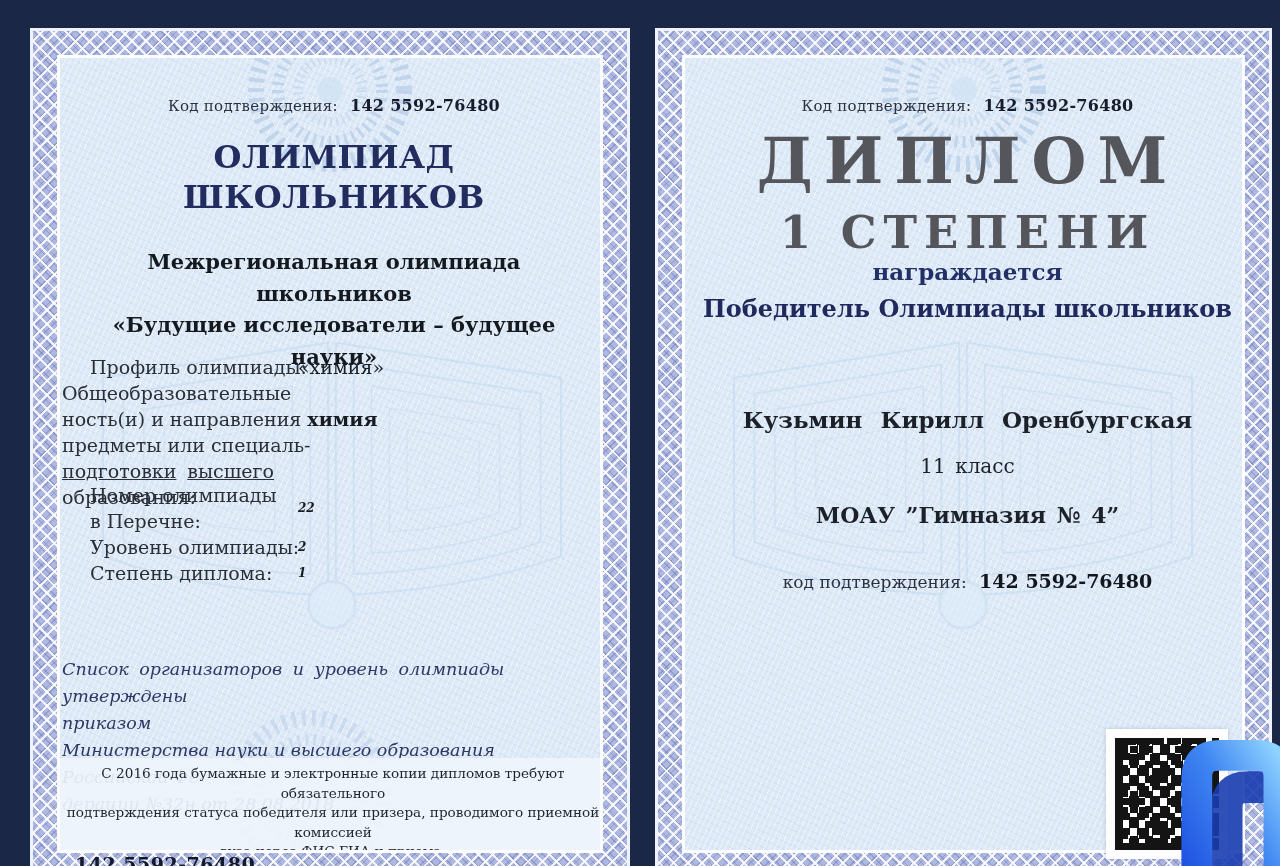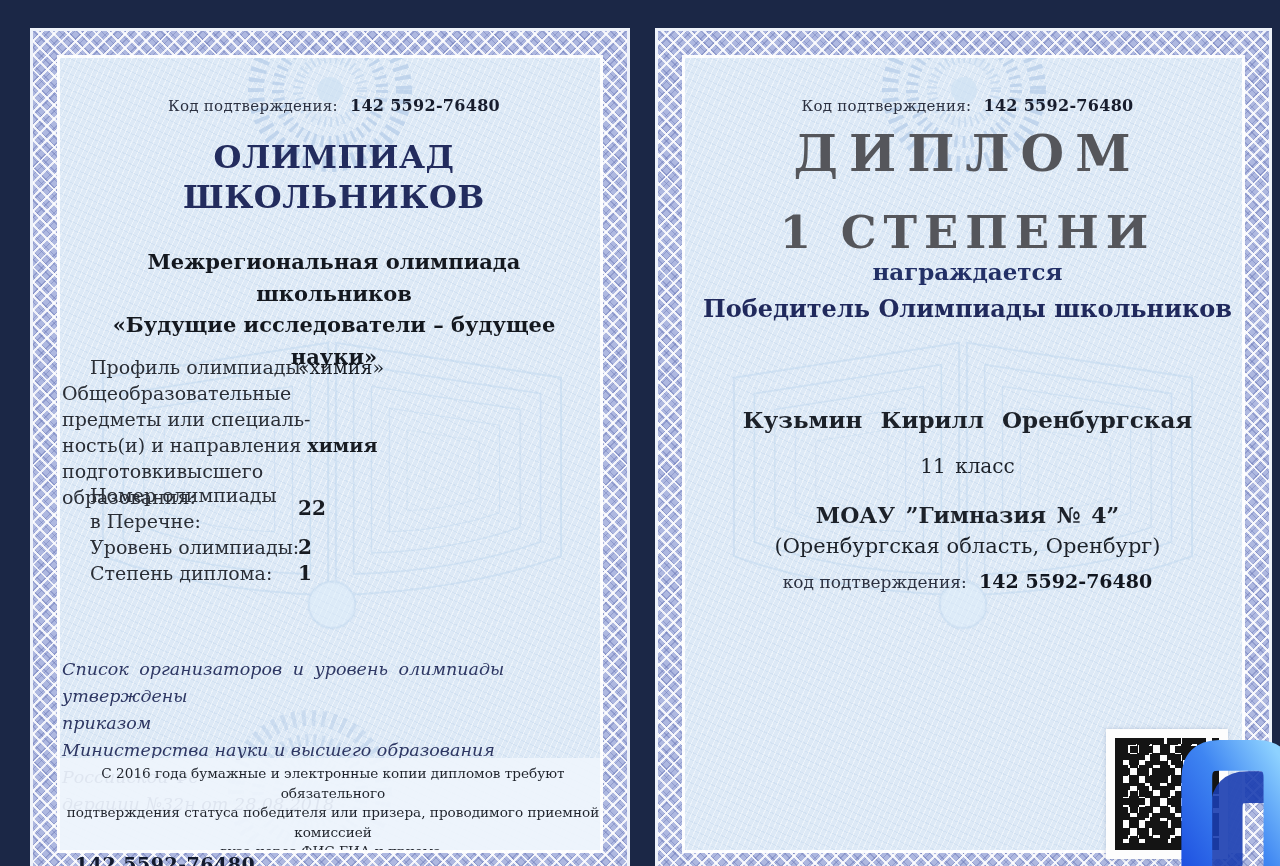--- a/index.html
+++ b/index.html
@@ -39,44 +39,44 @@
   .codeline strong{font-size:16px;margin-left:7px;color:#171c2c;}
   .council-title{
     top:80px;font-size:32px;font-weight:bold;line-height:1.24;
     color:#232c5e;letter-spacing:.5px;
   }
   .olymp-name{top:188px;font-size:21px;font-weight:bold;line-height:1.5;color:#14181f;}
 
   .profile-block{top:296px;left:2px;width:430px;font-size:19px;line-height:26px;color:#2a2e36;}
   .profile-row{position:relative;margin-left:28px;}
   .profile-val{position:absolute;left:208px;top:0;font-weight:normal;color:#171b22;}
-  .row-split{display:flex;width:212px;}
+  .row-split{display:flex;justify-content:space-between;width:212px;text-decoration:underline;}
   .inline-bold{font-weight:bold;color:#171b22;}
 
   .nums-block{top:424px;left:2px;width:430px;font-size:19px;line-height:26px;color:#2a2e36;}
-  .num-val{position:absolute;left:208px;font-weight:bold;font-size:20px;color:#171b22;}
+  .num-val{position:absolute;left:208px;font-weight:bold;font-size:12px;color:#171b22;font-style:italic;}
 
   .order-note{
     top:598px;left:2px;width:510px;
     font-style:italic;font-size:17.5px;line-height:27px;color:#2e3763;
   }
   .order-note .ws{word-spacing:5px;}
   .footer-box{
     top:700px;left:-14px;width:566px;
     background:rgba(238,244,252,.92);
     padding:6px 4px 8px;text-align:center;
     font-size:13.6px;line-height:19.5px;color:#1f232b;
   }
   .bottom-code{
     position:absolute;left:42px;top:822px;z-index:5;
     font-size:19px;font-weight:bold;color:#131a2e;letter-spacing:.5px;
   }
 
   
-  .diploma-title{top:66px;font-size:50px;font-weight:bold;letter-spacing:11px;color:#55565b;}
+  .diploma-title{top:66px;font-size:63px;font-weight:bold;letter-spacing:11px;color:#55565b;}
   .diploma-degree{top:148px;font-size:45px;font-weight:bold;letter-spacing:7px;color:#55565b;}
   .awarded{top:200px;font-size:23px;font-weight:bold;color:#233066;}
   .winner-title{top:236px;font-size:24px;font-weight:bold;color:#20295c;}
   .recipient{top:348px;font-size:23px;font-weight:bold;word-spacing:10px;color:#1c2129;}
   .grade{top:396px;font-size:20px;color:#1c2129;word-spacing:3px;}
   .school{top:444px;font-size:22px;font-weight:600;color:#1c2129;word-spacing:3px;}
   .school-loc{top:476px;font-size:21px;color:#1c2129;}
   .codeline2{top:512px;font-size:17px;color:#2b3040;}
   .codeline2 strong{font-size:19px;margin-left:7px;color:#12161f;}
 
@@ -164,25 +164,25 @@
       <div>Межрегиональная олимпиада школьников</div>
       <div>«Будущие исследователи – будущее науки»</div>
     </div>
 
     <div class="abs profile-block">
       <div class="profile-row">
         <span>Профиль олимпиады:</span>
         <span class="profile-val">«химия»</span>
       </div>
       <div>Общеобразовательные</div>
-      <div>предметы или специаль-</div>
       <div>
         <span>ность(и) и направления</span>
         <span class="inline-bold">химия</span>
       </div>
+      <div>предметы или специаль-</div>
       <div class="row-split">
         <span>подготовки</span>
         <span>высшего</span>
       </div>
       <div>образования:</div>
     </div>
 
     <div class="abs nums-block">
       <div class="profile-row">
         <div>Номер олимпиады</div>
@@ -234,21 +234,20 @@
 
     <div class="abs ctr diploma-title">ДИПЛОМ</div>
     <div class="abs ctr diploma-degree">1 СТЕПЕНИ</div>
 
     <div class="abs ctr awarded">награждается</div>
     <div class="abs ctr winner-title">Победитель Олимпиады школьников</div>
 
     <div class="abs ctr recipient">Кузьмин Кирилл Оренбургская</div>
     <div class="abs ctr grade">11 класс</div>
     <div class="abs ctr school">МОАУ ”Гимназия № 4”</div>
-    <div class="abs ctr school-loc">(Оренбургская область, Оренбург)</div>
 
     <div class="abs ctr codeline2">
       <span>код подтверждения:</span>
       <strong>142 5592-76480</strong>
     </div>
   </div>
 
   <div class="dm-code">
     <div class="dm-grid"></div>
   </div>

